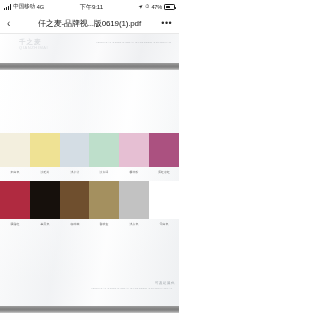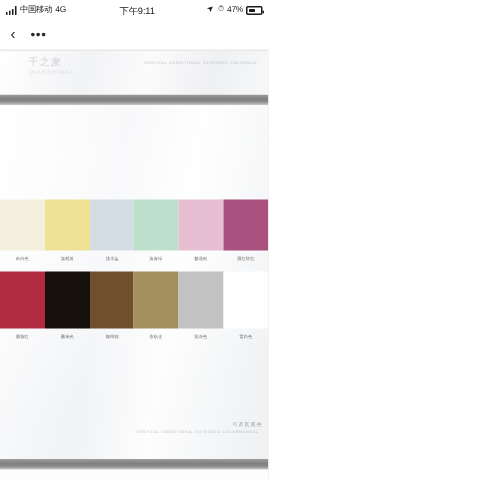--- a/index.html
+++ b/index.html
@@ -254,20 +254,21 @@
       <span class="alarm-icon">⏱</span>
       <span class="batt-pct">47%</span>
       <span class="batt">
           <span id="batt-fill" style="width: 4.606px;"></span>
         </span>
     </div>
   </div>
 
   <div class="navbar">
     <div class="back-btn">‹</div>
+    <div class="nav-title">仟之麦-品牌视...版0619(1).pdf</div>
     <div class="more-btn">•••</div>
   </div>
 
   <div class="viewer">
 
     <div class="pdf-page page-top">
       <div class="sheen"></div>
       <div class="wm-logo">
         <span>千之麦</span>
         <small>QIANZHIMAI</small>

